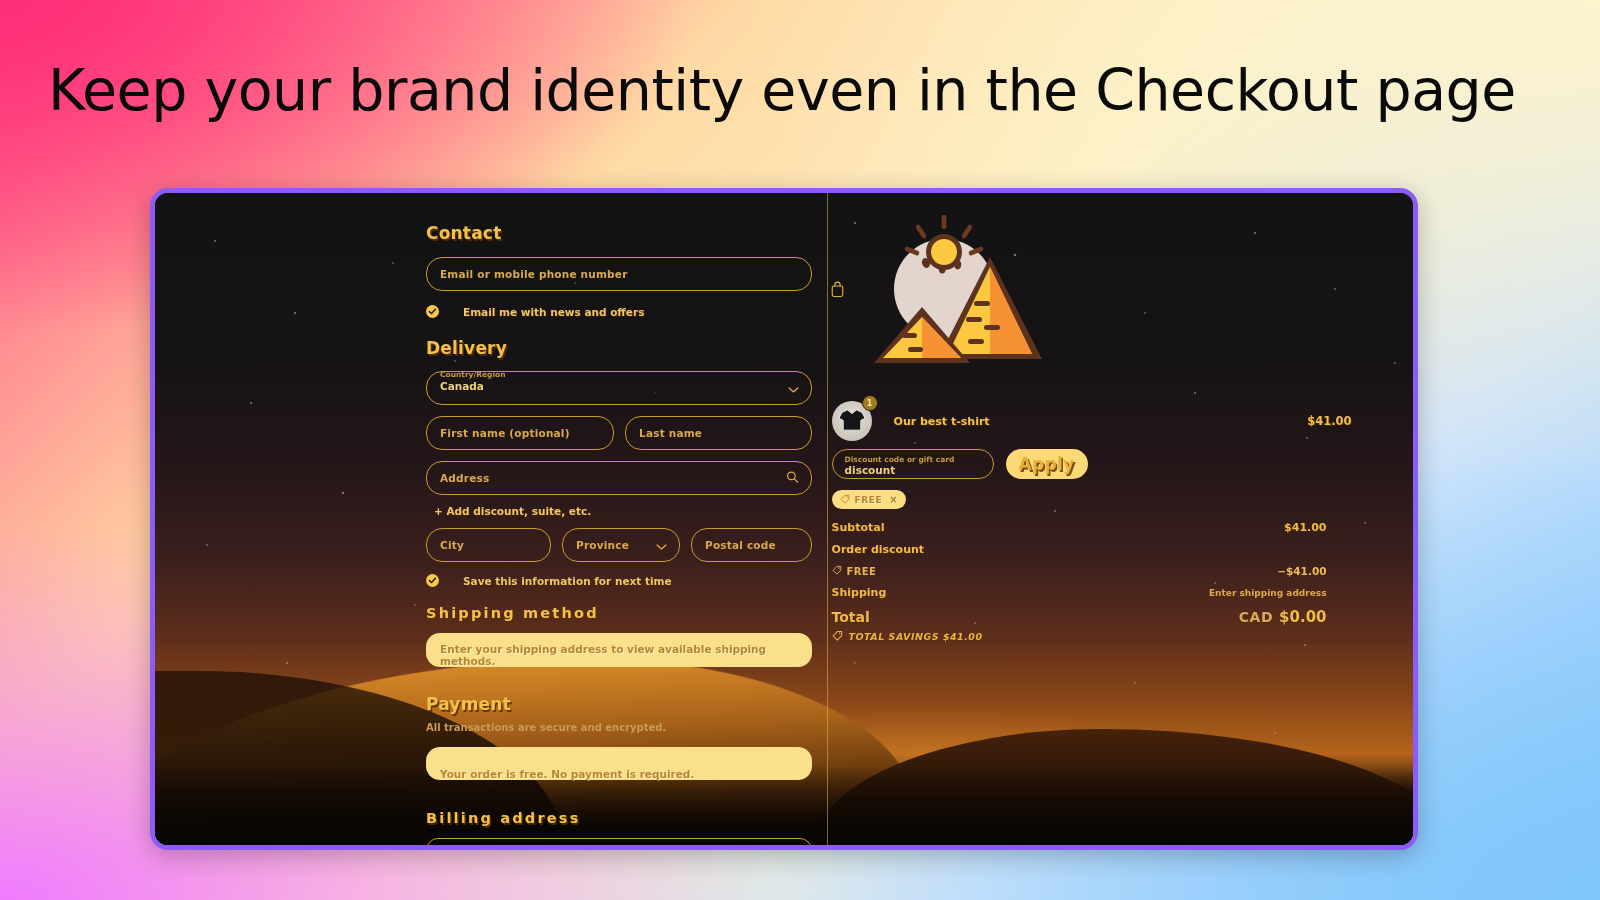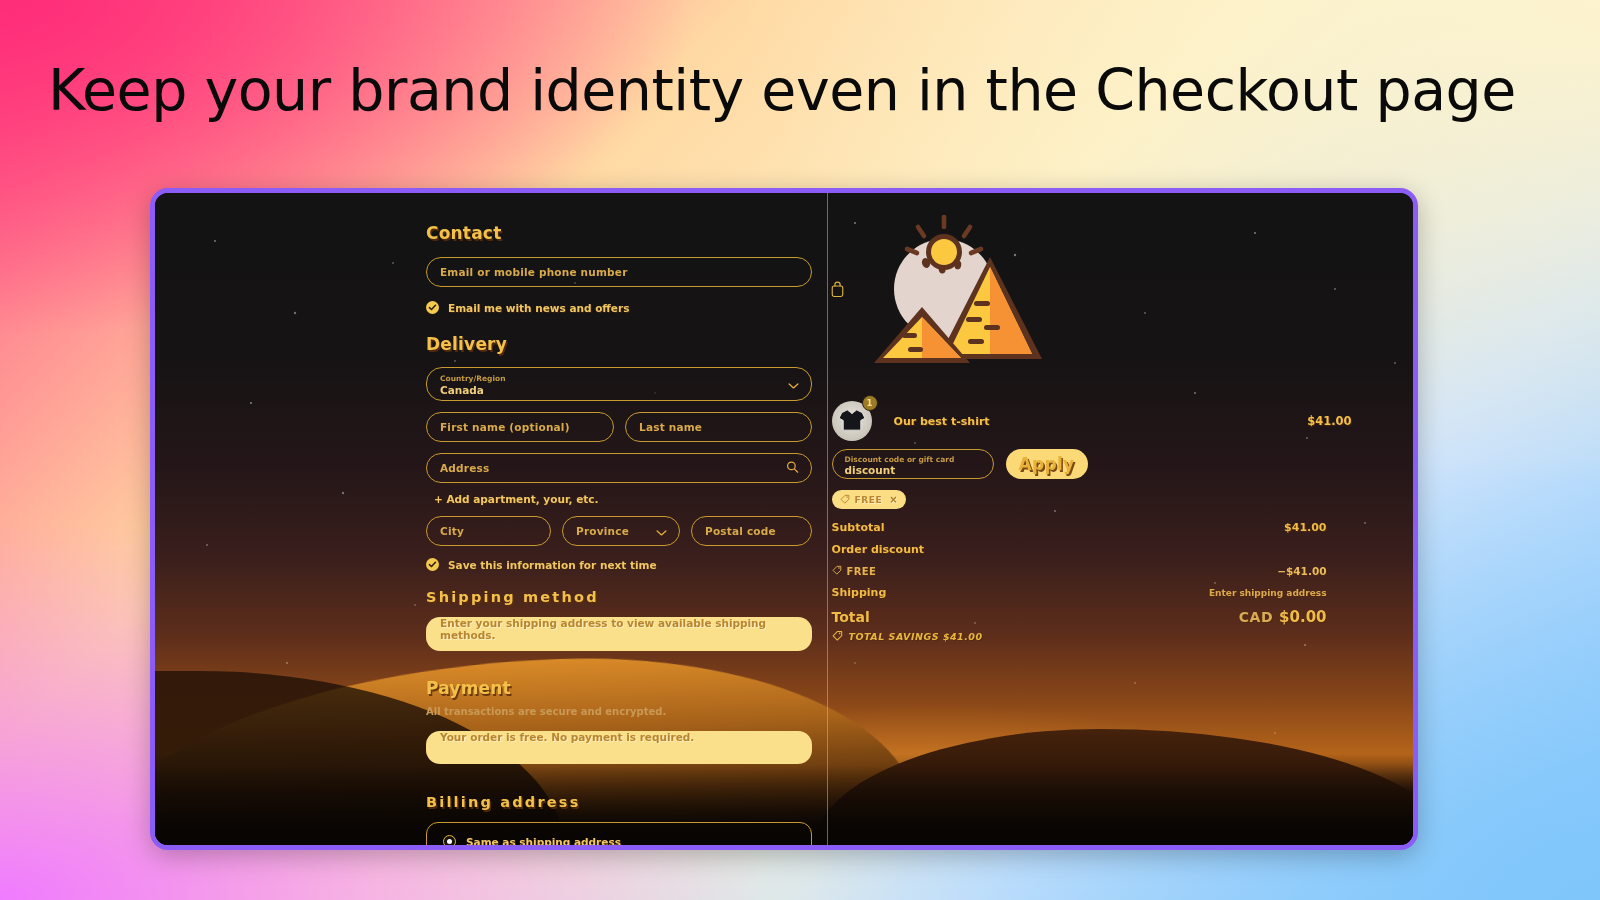--- a/index.html
+++ b/index.html
@@ -147,21 +147,21 @@
   }
   .section-title.spaced { letter-spacing: 2.2px; font-size: 14.5px; }
 
   .field {
     height: 30px;
     border: 1px solid #c99a2e;
     border-radius: 16px;
     background: transparent;
     display: flex;
     align-items: center;
-    padding: 0 13px;
+    padding: 16px 13px;
     position: relative;
   }
   .field-label {
     color: #d8aa4a;
     font-size: 10.5px;
     font-weight: 700;
     letter-spacing: .2px;
   }
   .field.tall { height: 34px; flex-direction: column; align-items: flex-start; justify-content: center; padding-top: 2px; }
   .field.tall .mini {
@@ -171,21 +171,21 @@
     line-height: 1;
     margin-bottom: 2px;
   }
   .field.tall .val {
     color: #f0cf7a;
     font-size: 10.5px;
     font-weight: 700;
     line-height: 1;
   }
 
-  .chk-row { display: flex; align-items: center; gap: 9px; }
+  .chk-row { display: flex; align-items: center; gap: 24px; }
   .chk {
     width: 13px; height: 13px; border-radius: 50%;
     background: #f5c84f;
     display: flex; align-items: center; justify-content: center;
     flex: 0 0 auto;
   }
   .chk svg { display: block; }
   .chk-label {
     color: #f0c762; font-size: 10.5px; font-weight: 700;
     text-shadow: 1px 1px 0 rgba(70,35,8,.7);
@@ -198,21 +198,21 @@
     font-size: 10.5px;
     font-weight: 700;
     text-shadow: 1px 1px 0 rgba(70,35,8,.7);
   }
 
   .notice {
     background: #fbe08c;
     border-radius: 14px;
     min-height: 34px;
     display: flex;
-    align-items: flex-start;
+    align-items: flex-end;
     padding: 0 14px;
     color: #b8862f;
     font-size: 10.5px;
     font-weight: 700;
     text-shadow: 1px 1px 0 rgba(255,255,255,.45);
   }
   .notice.pay { min-height: 33px; }
 
   .sub-note {
     color: #c99a56;
@@ -429,21 +429,21 @@
         <div class="field" style="margin-top:11px;">
           <span class="field-label">Address</span>
           <span class="search-ic">
             <svg width="13" height="13" viewBox="0 0 14 14">
                 <circle cx="5.8" cy="5.8" r="4.1" fill="none" stroke="#e0ac3c" stroke-width="1.3"></circle>
                 <path d="M9 9 L12.6 12.6" stroke="#e0ac3c" stroke-width="1.3" stroke-linecap="round"></path>
               </svg>
           </span>
         </div>
 
-        <div class="link-add" style="margin-top:10px;margin-left:8px;">+ Add apartment, your, etc.</div>
+        <div class="link-add" style="margin-top:10px;margin-left:8px;">+ Add discount, suite, etc.</div>
 
         <div class="row" style="margin-top:11px;">
           <div class="field" style="width:125px;">
             <span class="field-label">City</span>
           </div>
           <div class="field" style="width:118px;">
             <span class="field-label">Province</span>
             <span class="chev">
               <svg width="11" height="7" viewBox="0 0 12 8">
                   <path d="M1 1.6 L6 6.2 L11 1.6" fill="none" stroke="#e0ac3c" stroke-width="1.5" stroke-linecap="round" stroke-linejoin="round"></path>

